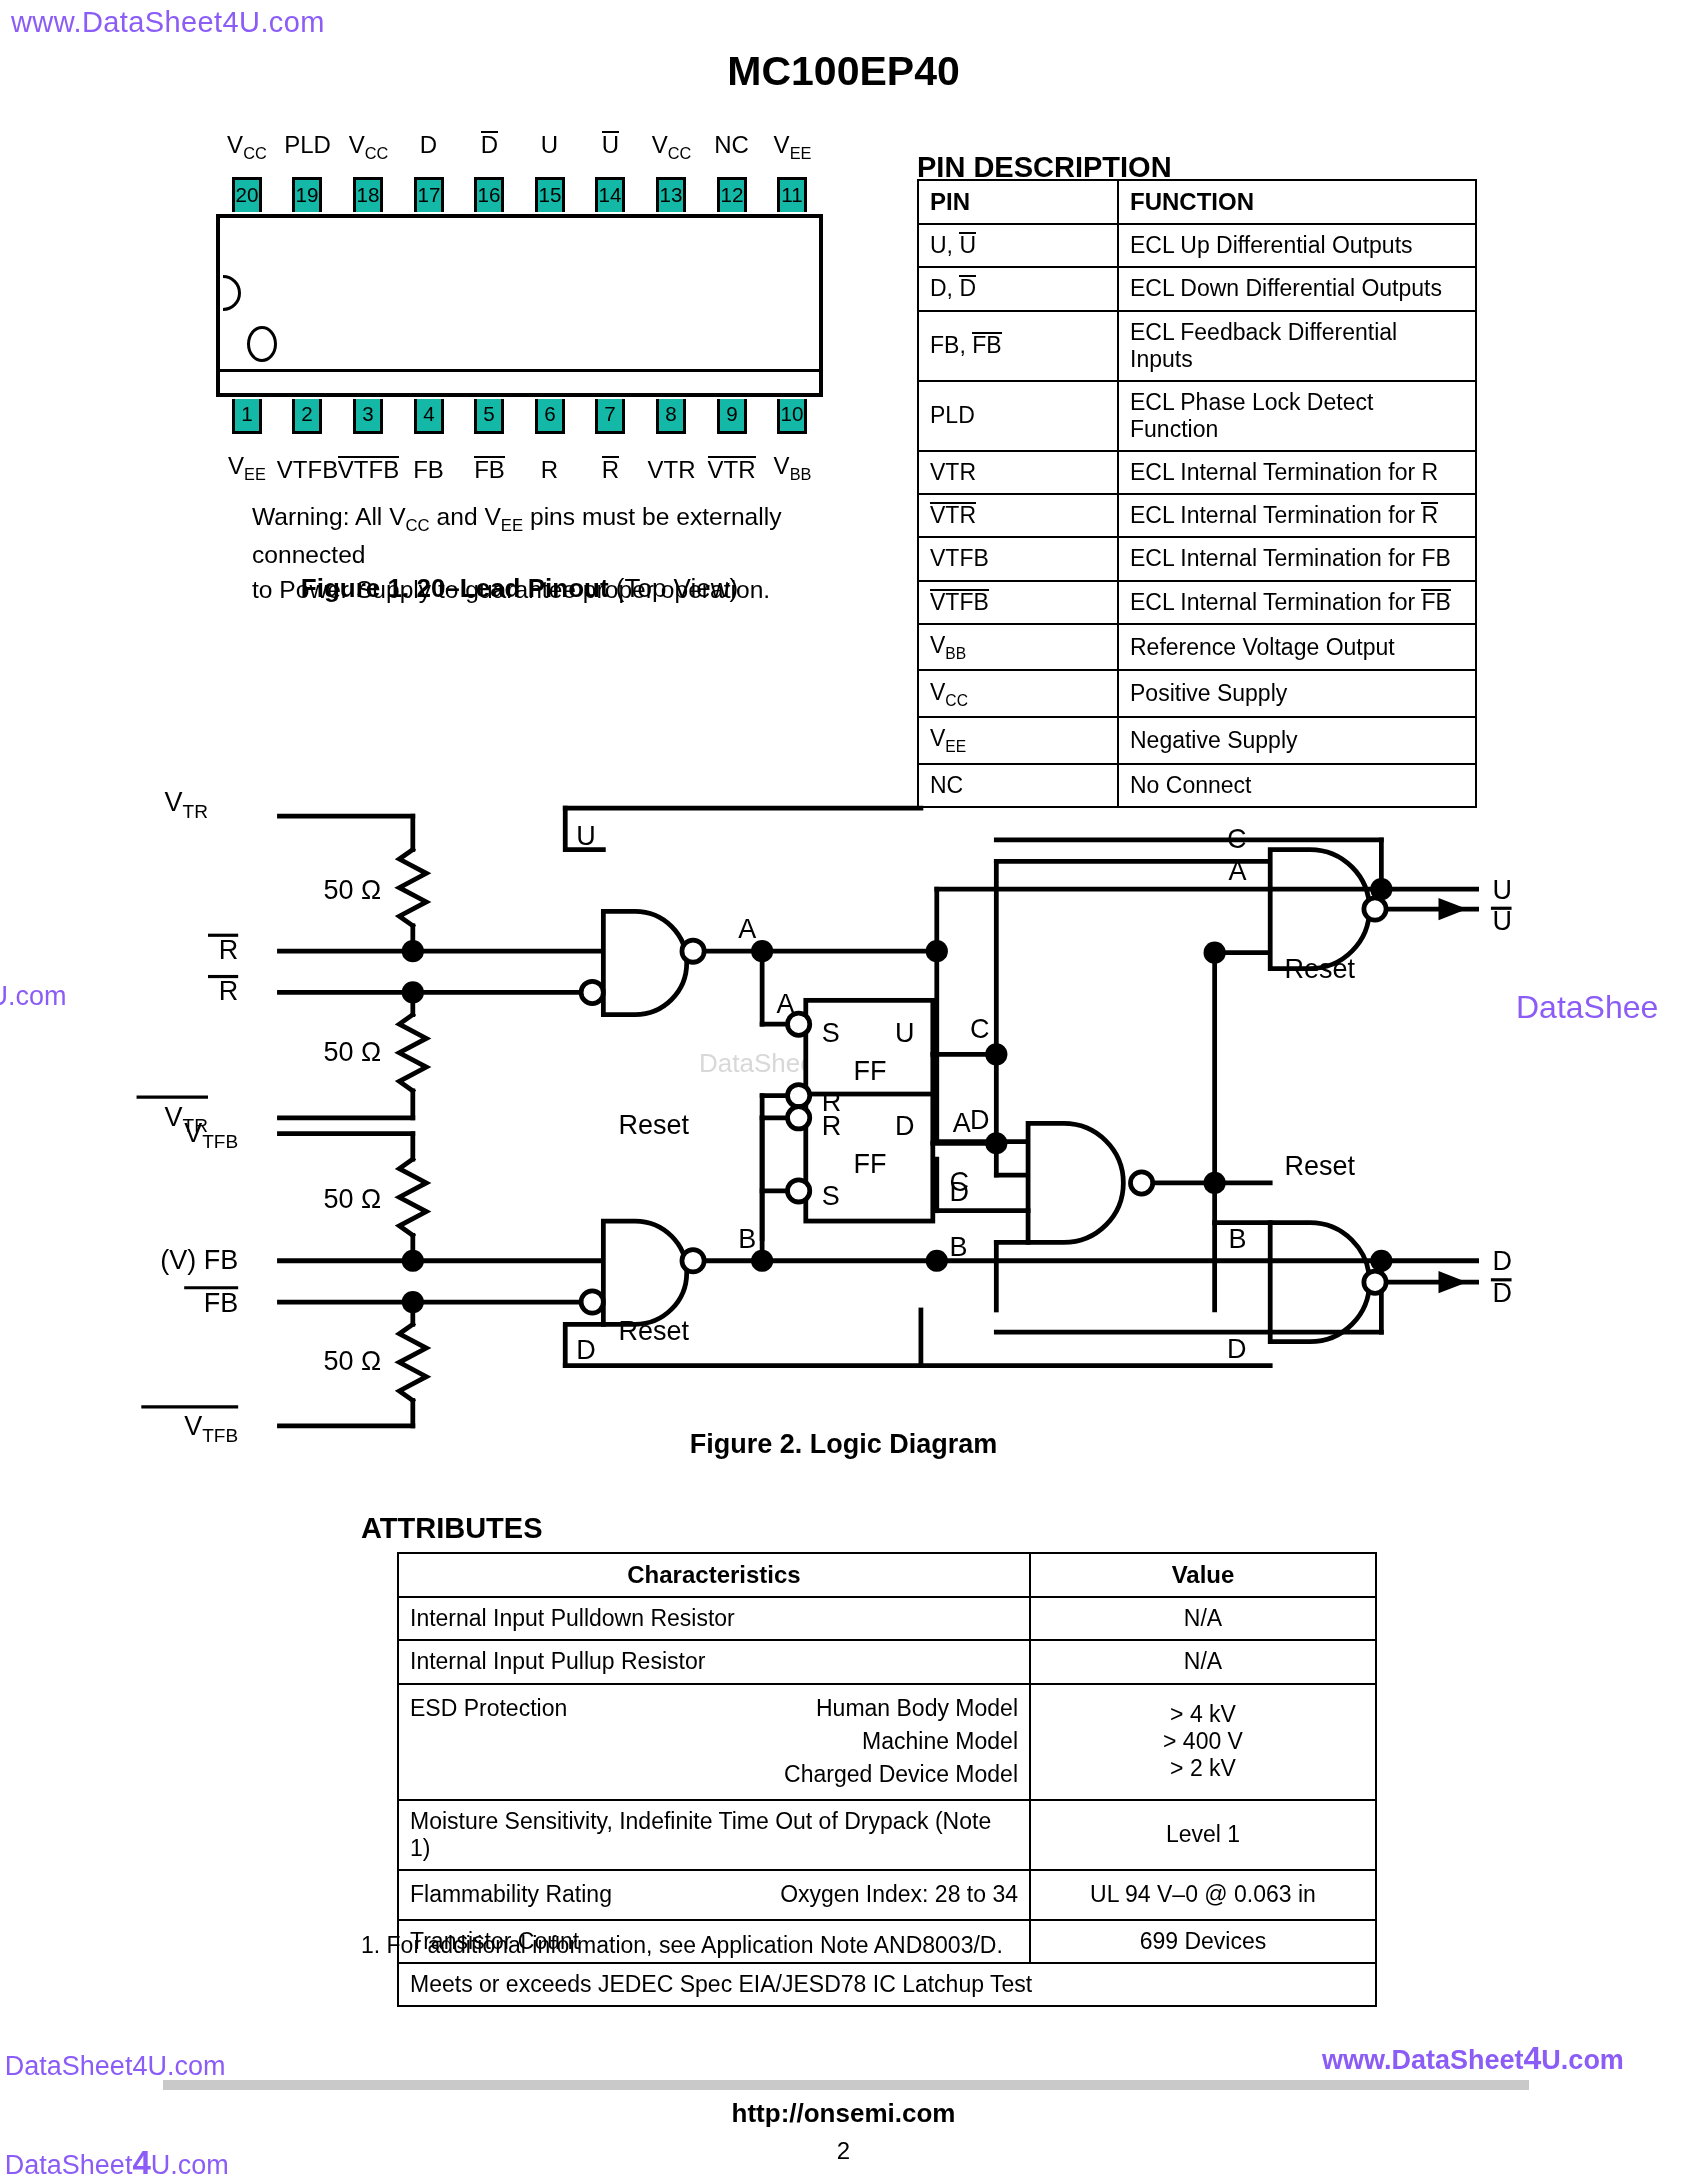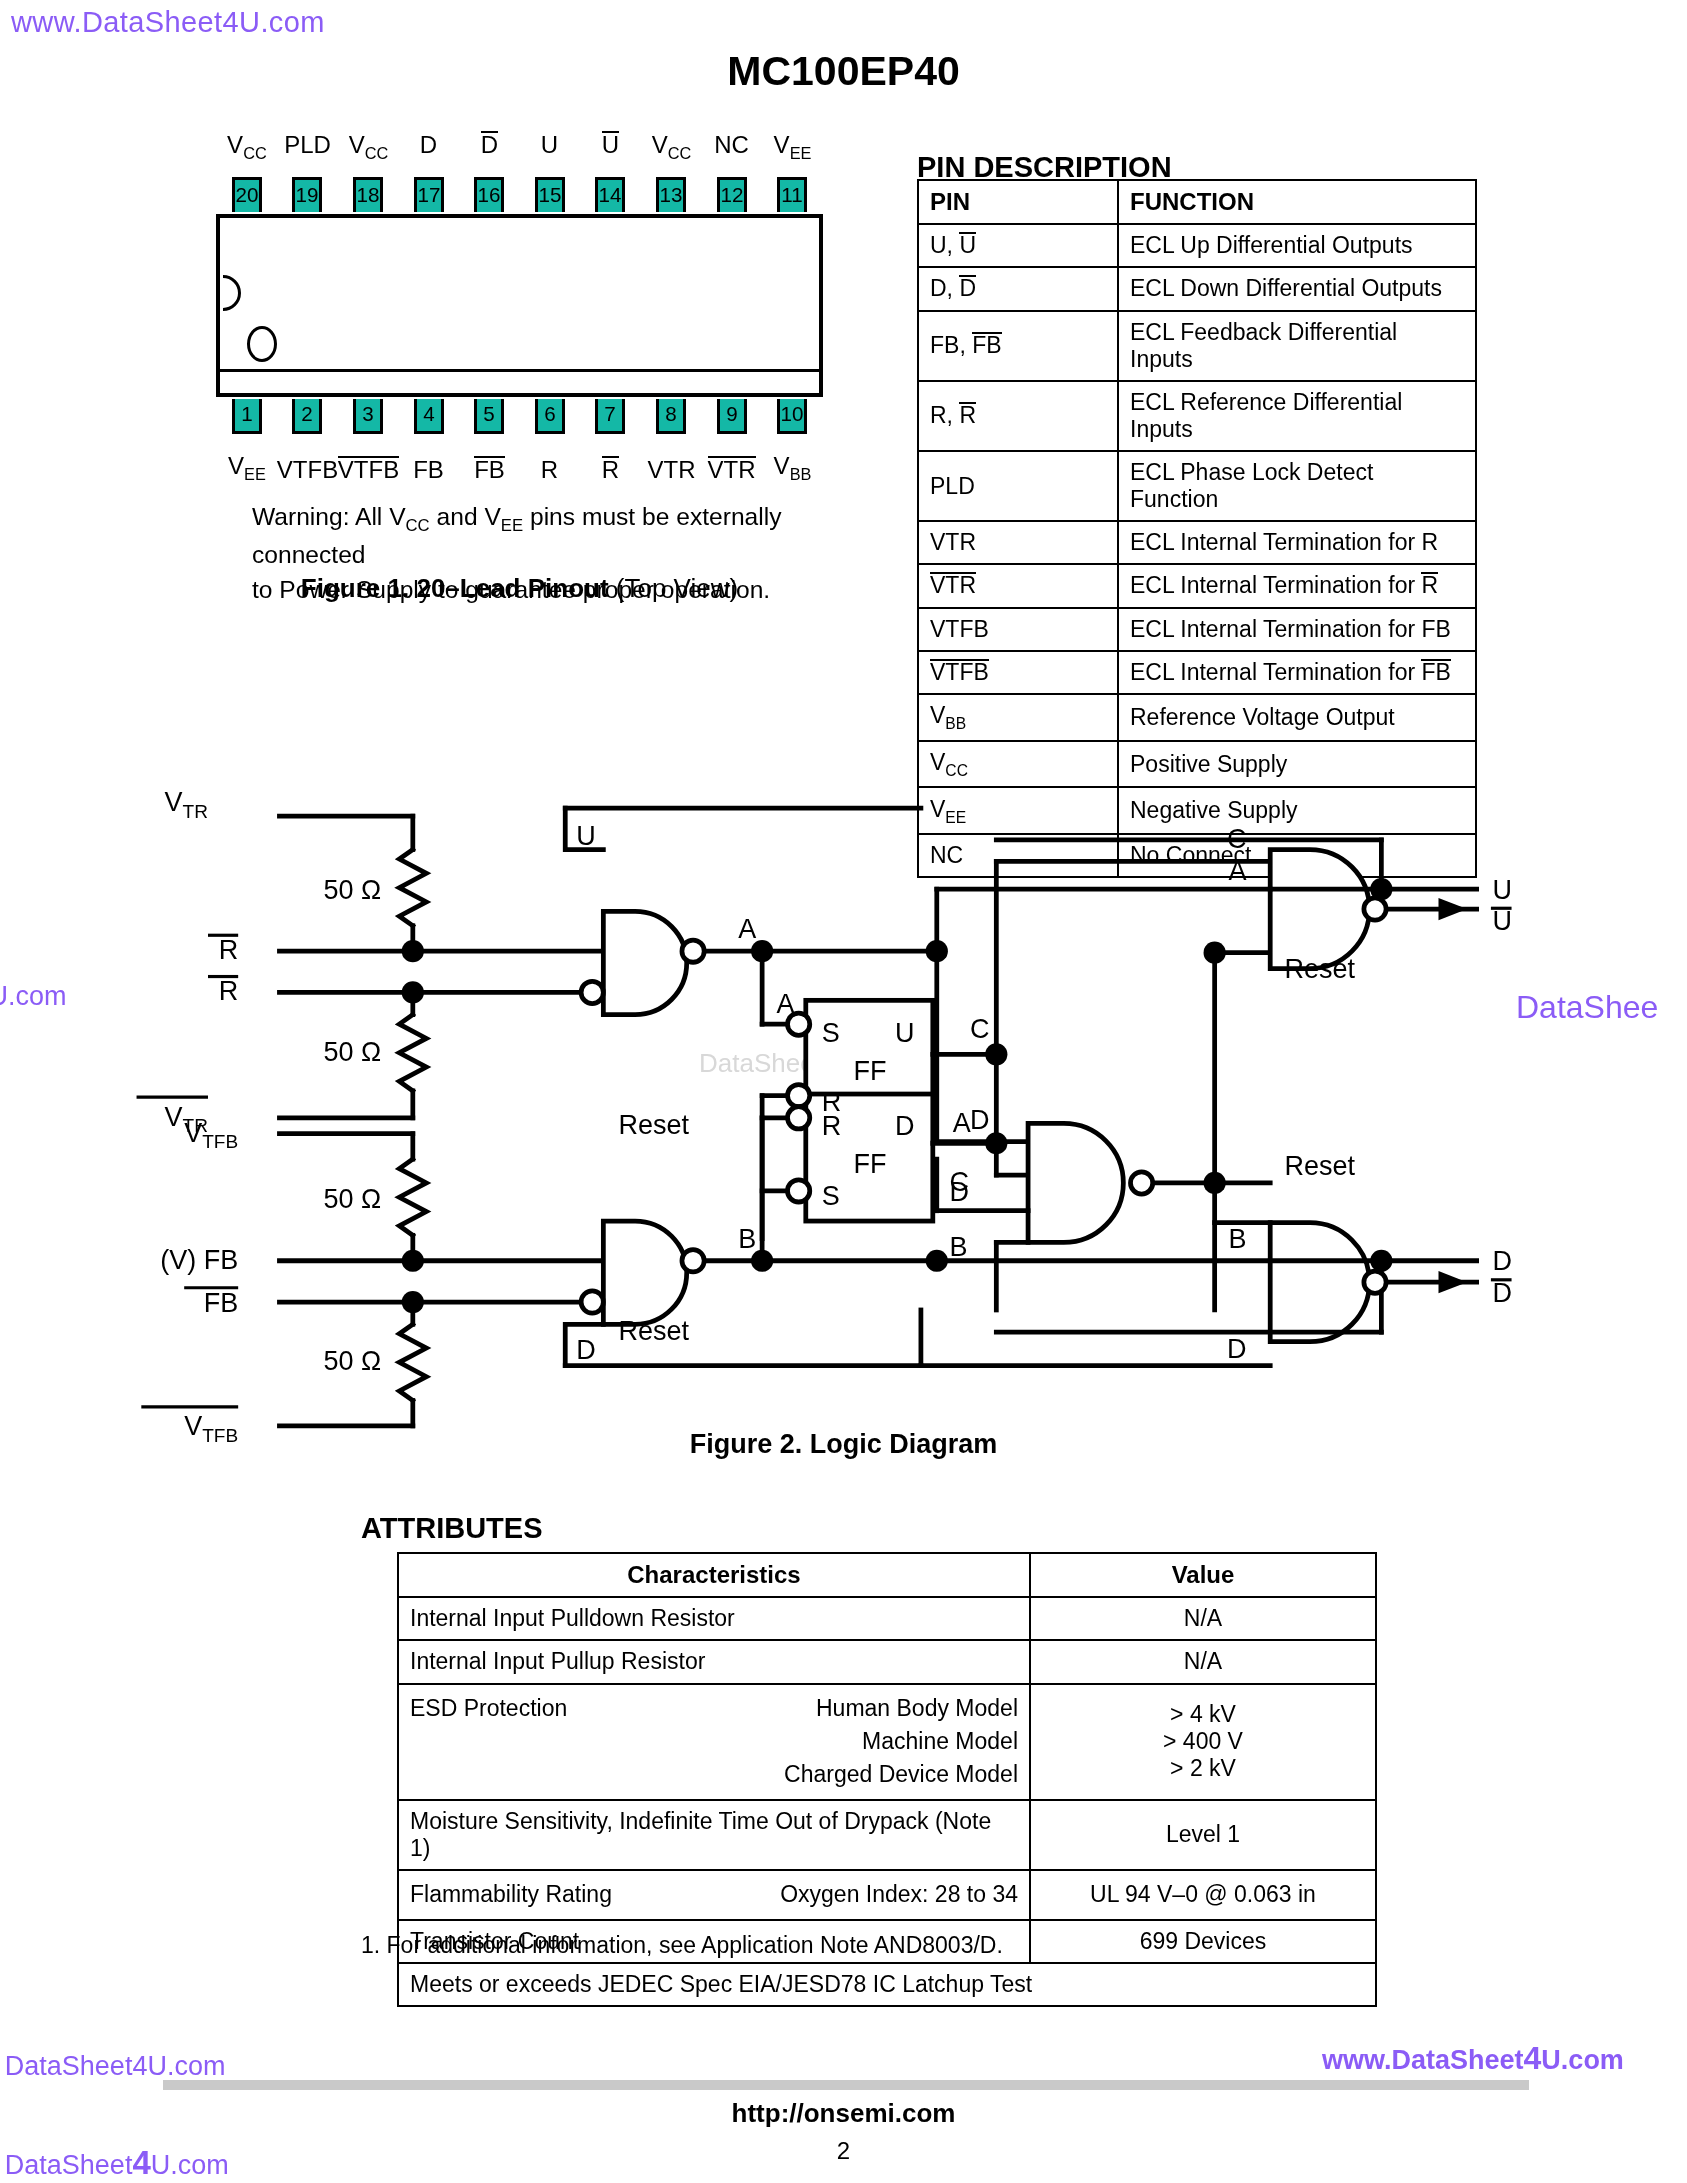--- a/index.html
+++ b/index.html
@@ -155,24 +155,20 @@
       </tr>
       <tr>
         <td class="c1">D, <span class="ovl">D</span></td>
         <td>ECL Down Differential Outputs</td>
       </tr>
       <tr>
         <td class="c1">FB, <span class="ovl">FB</span></td>
         <td>ECL Feedback Differential Inputs</td>
       </tr>
       <tr>
-        <td class="c1">R, <span class="ovl">R</span></td>
-        <td>ECL Reference Differential Inputs</td>
-      </tr>
-      <tr>
         <td class="c1">PLD</td>
         <td>ECL Phase Lock Detect Function</td>
       </tr>
       <tr>
         <td class="c1">VTR</td>
         <td>ECL Internal Termination for R</td>
       </tr>
       <tr>
         <td class="c1"><span class="ovl">VTR</span></td>
         <td>ECL Internal Termination for <span class="ovl">R</span></td>

